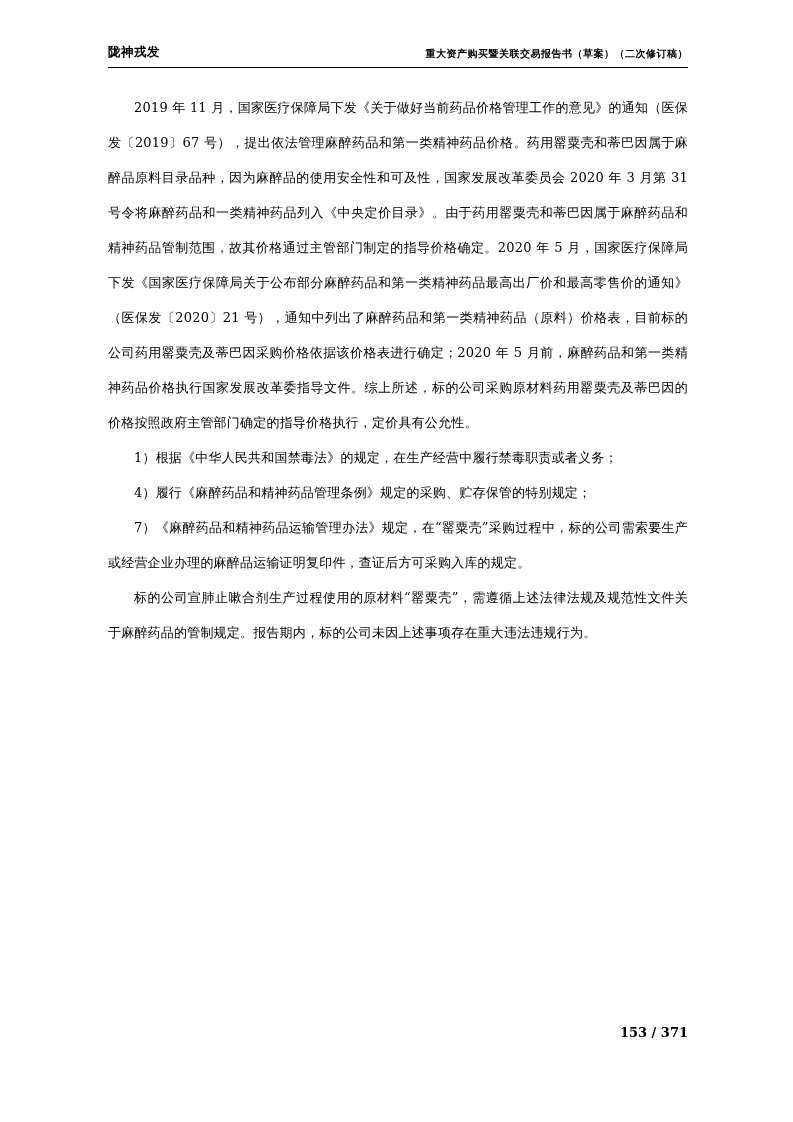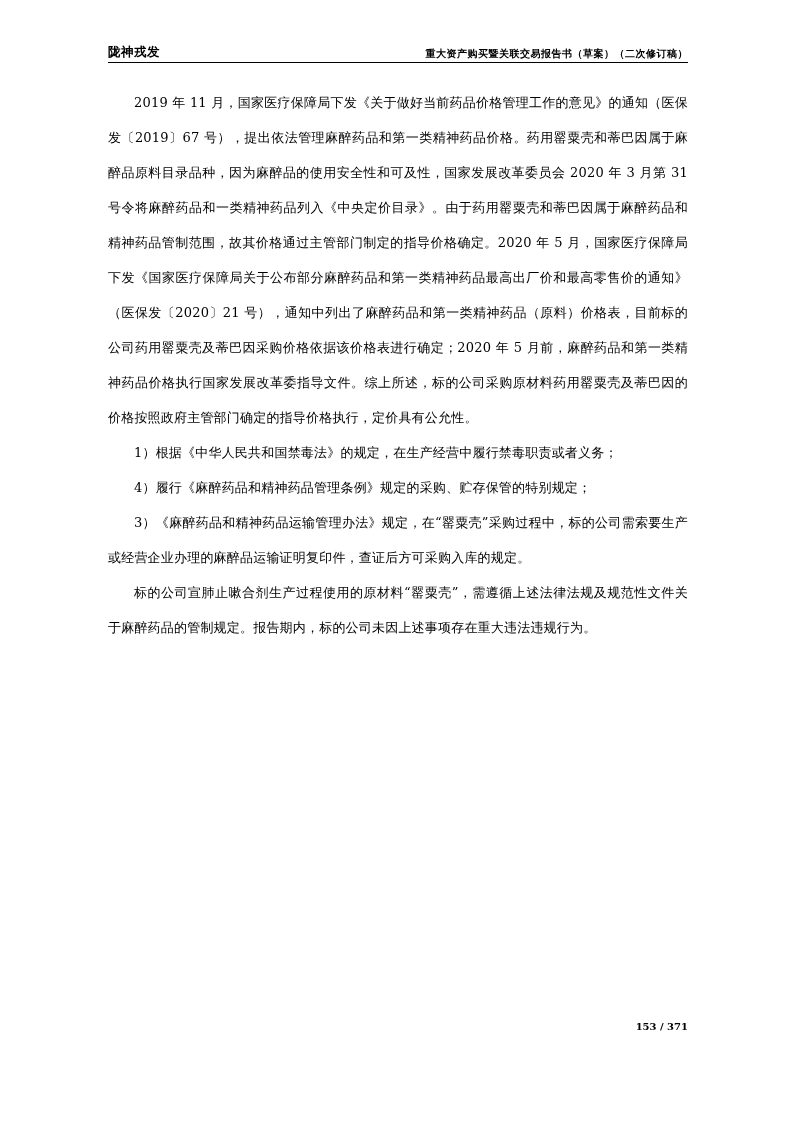--- a/index.html
+++ b/index.html
@@ -24,20 +24,21 @@
     top: 44px;
     width: 580px;
   }
   .header {
     display: flex;
     justify-content: space-between;
     align-items: flex-end;
     font-size: 12.5px;
     font-weight: bold;
     letter-spacing: 0.5px;
+    padding-bottom: 5px;
   }
   .header-left {
     font-size: 12.5px;
     font-weight: bold;
   }
   .header-right {
     font-size: 10px;
     font-weight: bold;
   }
   .header-rule {
@@ -52,22 +53,22 @@
     text-justify: inter-ideograph;
     letter-spacing: 0.2px;
   }
   .body-text p {
     margin: 0 0 0 0;
     text-indent: 2em;
   }
   .page-number {
     position: absolute;
     right: 105px;
-    bottom: 90px;
-    font-size: 10px;
+    bottom: 82px;
+    font-size: 13px;
     font-weight: bold;
     font-family: "DejaVu Serif", "Liberation Serif", serif;
   }
 </style>
 </head>
 <body>
 
 <div class="page">
 
   <div class="content">
@@ -75,21 +76,21 @@
     <div class="header">
       <div class="header-left">陇神戎发</div>
       <div class="header-right">重大资产购买暨关联交易报告书（草案）（二次修订稿）</div>
     </div>
     <div class="header-rule"></div>
 
     <div class="body-text">
       <p>2019 年 11 月，国家医疗保障局下发《关于做好当前药品价格管理工作的意见》的通知（医保发〔2019〕67 号），提出依法管理麻醉药品和第一类精神药品价格。药用罂粟壳和蒂巴因属于麻醉品原料目录品种，因为麻醉品的使用安全性和可及性，国家发展改革委员会 2020 年 3 月第 31 号令将麻醉药品和一类精神药品列入《中央定价目录》。由于药用罂粟壳和蒂巴因属于麻醉药品和精神药品管制范围，故其价格通过主管部门制定的指导价格确定。2020 年 5 月，国家医疗保障局下发《国家医疗保障局关于公布部分麻醉药品和第一类精神药品最高出厂价和最高零售价的通知》（医保发〔2020〕21 号），通知中列出了麻醉药品和第一类精神药品（原料）价格表，目前标的公司药用罂粟壳及蒂巴因采购价格依据该价格表进行确定；2020 年 5 月前，麻醉药品和第一类精神药品价格执行国家发展改革委指导文件。综上所述，标的公司采购原材料药用罂粟壳及蒂巴因的价格按照政府主管部门确定的指导价格执行，定价具有公允性。</p>
       <p>1）根据《中华人民共和国禁毒法》的规定，在生产经营中履行禁毒职责或者义务；</p>
       <p>4）履行《麻醉药品和精神药品管理条例》规定的采购、贮存保管的特别规定；</p>
-      <p>3）《麻醉药品和精神药品运输管理办法》规定，在“罂粟壳”采购过程中，标的公司需索要生产或经营企业办理的麻醉品运输证明复印件，查证后方可采购入库的规定。</p>
+      <p>7）《麻醉药品和精神药品运输管理办法》规定，在“罂粟壳”采购过程中，标的公司需索要生产或经营企业办理的麻醉品运输证明复印件，查证后方可采购入库的规定。</p>
       <p>标的公司宣肺止嗽合剂生产过程使用的原材料“罂粟壳”，需遵循上述法律法规及规范性文件关于麻醉药品的管制规定。报告期内，标的公司未因上述事项存在重大违法违规行为。</p>
     </div>
 
   </div>
 
   <div class="page-number">153 / 371</div>
 
 </div>
 
 </body></html>

